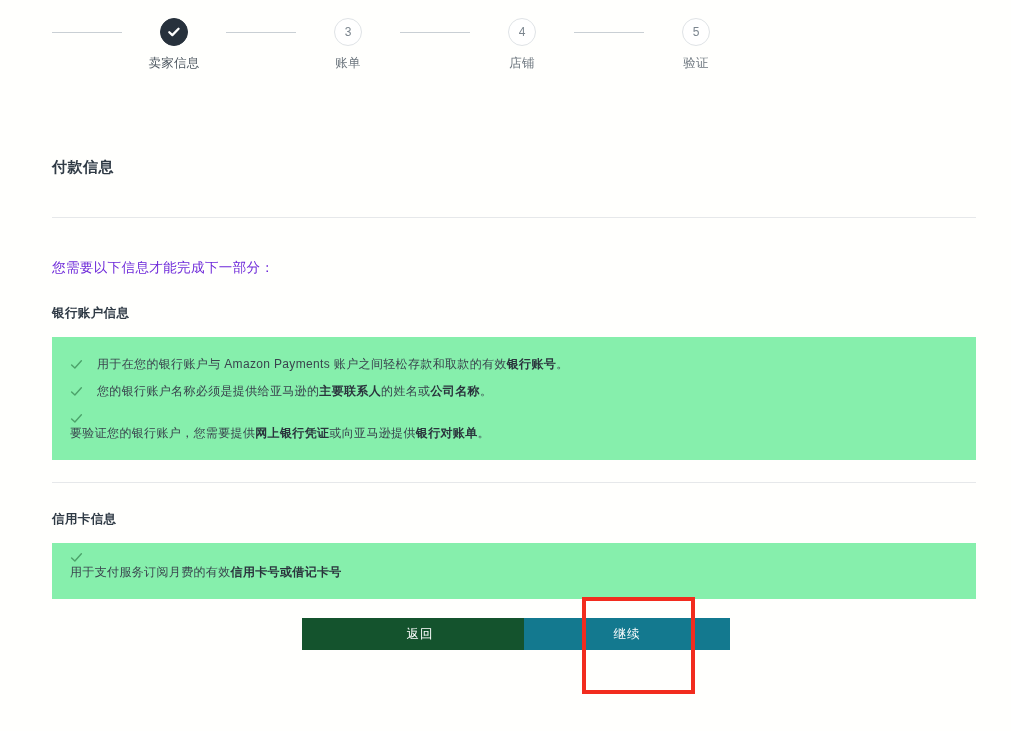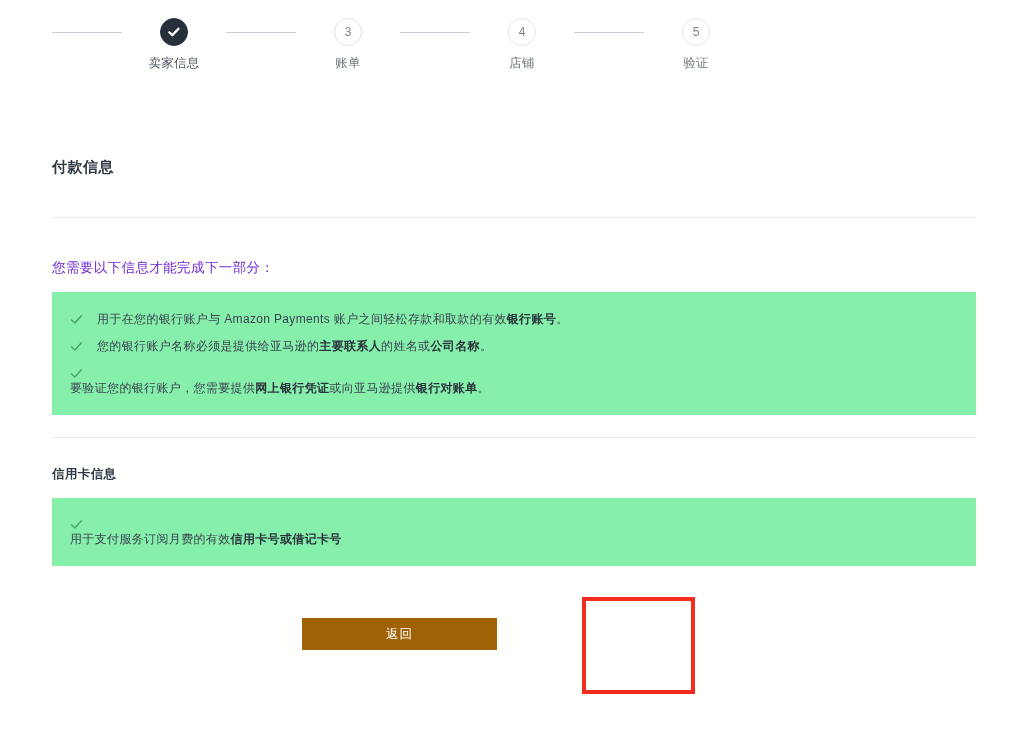--- a/index.html
+++ b/index.html
@@ -121,21 +121,21 @@
     letter-spacing: 0.4px;
     margin-top: 28px;
   }
 
   .infobox {
     margin-top: 15px;
     background: #86efac;
     padding: 14px 0 14px 0;
     box-sizing: border-box;
   }
-  .infobox.single { padding: 13px 0 14px 0; }
+  .infobox.single { padding: 1px 0 14px 0; }
   .bullet {
     display: flex;
     align-items: flex-start;
     padding: 0 18px;
     margin: 9px 0;
   }
   .bullet .tick {
     flex: 0 0 auto;
     width: 13px;
     height: 13px;
@@ -172,22 +172,22 @@
     font-size: 12.5px;
     letter-spacing: 1px;
     color: #ffffff;
     cursor: pointer;
     display: flex;
     align-items: center;
     justify-content: center;
   }
   .btn-back {
     left: 0;
-    width: 195px;
-    background: #a16207;
+    width: 236px;
+    background: #14532d;
   }
   .btn-continue {
     left: 222px;
     width: 206px;
     background: #13798f;
   }
 
   
   .annot-box {
     position: absolute;
@@ -234,20 +234,21 @@
     </div>
 
   <div class="content">
 
     <div class="section-title">付款信息</div>
 
     <div class="hr top"></div>
 
     <div class="intro">您需要以下信息才能完成下一部分：</div>
 
+    <div class="sub-title">银行账户信息</div>
 
     <div class="infobox" id="bank-bullets">
         <div class="bullet bullet-sp-top">
           <span class="tick"><svg viewBox="0 0 16 16" width="13" height="13" xmlns="http://www.w3.org/2000/svg">
               <path d="M2 8.6 L6 12.4 L14 3.4" fill="none" stroke="#4ca26a" stroke-width="1.7" stroke-linecap="round" stroke-linejoin="round"></path>
             </svg></span>
           <span class="btext"><span>用于在您的银行账户与 Amazon Payments 账户之间轻松存款和取款的有效</span><b>银行账号</b><span>。</span></span>
         </div>
         <div class="bullet">
           <span class="tick"><svg viewBox="0 0 16 16" width="13" height="13" xmlns="http://www.w3.org/2000/svg">
@@ -273,17 +274,18 @@
               <path d="M2 8.6 L6 12.4 L14 3.4" fill="none" stroke="#4ca26a" stroke-width="1.7" stroke-linecap="round" stroke-linejoin="round"></path>
             </svg></span>
           <span class="btext"><span>用于支付服务订阅月费的有效</span><b>信用卡号或借记卡号</b></span>
         </div>
       </div>
 
   </div>
 
   <div class="buttons">
     <button class="btn btn-back">返回</button>
+    <button class="btn btn-continue">继续</button>
   </div>
 
   <div class="annot-box" style="border-color: rgb(242, 44, 30);"></div>
 
 </div>
 
 </body></html>

